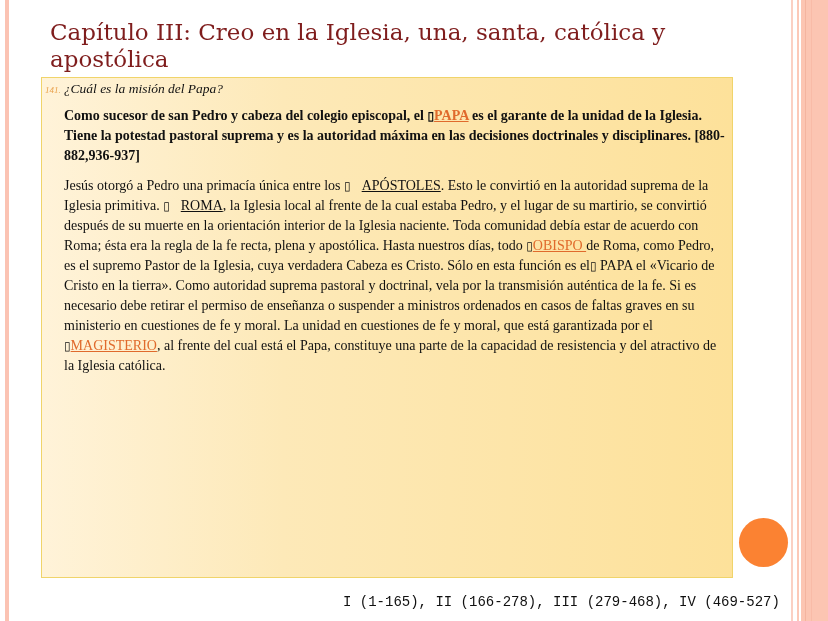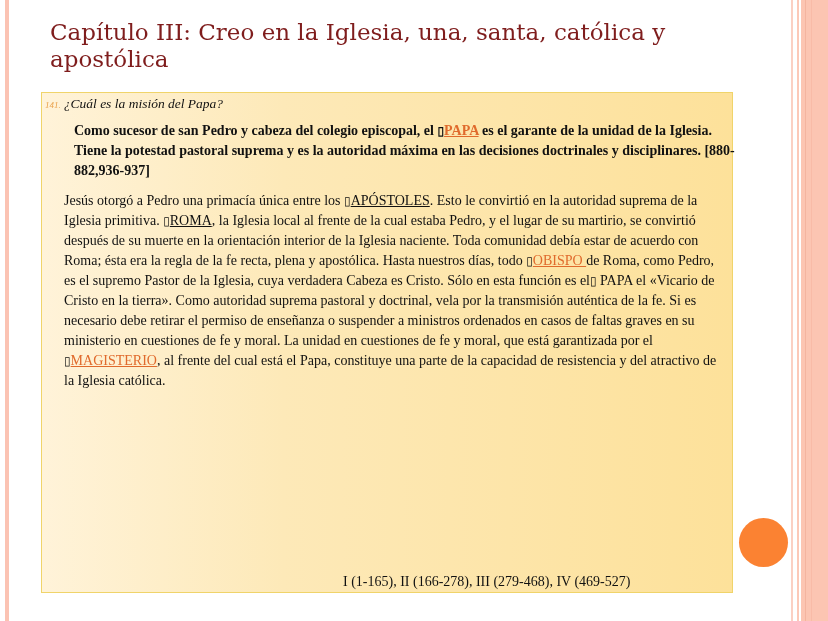--- a/index.html
+++ b/index.html
@@ -22,51 +22,51 @@
   .rb4 { left: 14px; width: 1px; background: #f4b49f; }
   .rb5 { left: 20px; width: 1px; background: #f9bba7; }
 
   .title {
     position: absolute; left: 50px; top: 19px; width: 690px;
     font-family: "DejaVu Serif", "Liberation Serif", serif;
     font-size: 23px; line-height: 27px; color: #7f1d1d;
     margin: 0; font-weight: normal;
   }
   .content-box {
-    position: absolute; left: 41px; top: 92px; width: 692px; height: 501px;
+    position: absolute; left: 41px; top: 77px; width: 692px; height: 501px;
     border: 1px solid #f0d46a;
     background: linear-gradient(to right, #fff3d9 0%, #fde9b8 35%, #fde19a 100%);
     box-sizing: border-box;
   }
   .question {
     position: absolute; left: 3px; top: 3px;
     font-family: "Liberation Serif", serif; font-style: italic;
     font-size: 13.5px; color: #111;
     white-space: nowrap;
   }
   .question .qnum {
     font-size: 9px; color: #e9a04a; margin-right: 3px;
   }
   .answer {
     position: absolute; left: 22px; top: 28px; width: 665px;
     font-family: "Liberation Serif", serif; font-weight: bold;
-    font-size: 14px; line-height: 20px; color: #111; margin-left: 10px;
+    font-size: 14px; line-height: 20px; color: #111;
   }
   .body-text {
     position: absolute; left: 22px; top: 98px; width: 665px;
     font-family: "Liberation Serif", serif;
     font-size: 14px; line-height: 20px; color: #111;
   }
   .link { text-decoration: underline; }
   .link-orange { color: #e06a2c; }
-  .link-dark { color: #111; }
+  .link-dark { color: #111; padding-left: 11px; }
   .glyph { font-size: 12px; }
   .footer {
-    position: absolute; left: 343px; top: 574px;
-    font-family: Liberation Serif, serif; font-size: 14px; color: #111;
+    position: absolute; left: 343px; top: 594px;
+    font-family: Liberation Mono, monospace; font-size: 14px; color: #111;
     white-space: nowrap;
   }
   .circle {
     position: absolute; left: 739px; top: 518px; width: 49px; height: 49px;
     border-radius: 50%; background: #fb8232;
   }
 </style>
 </head>
 <body>
 

